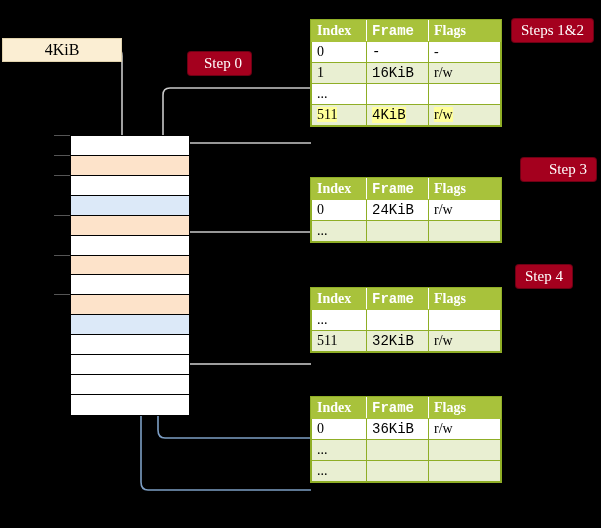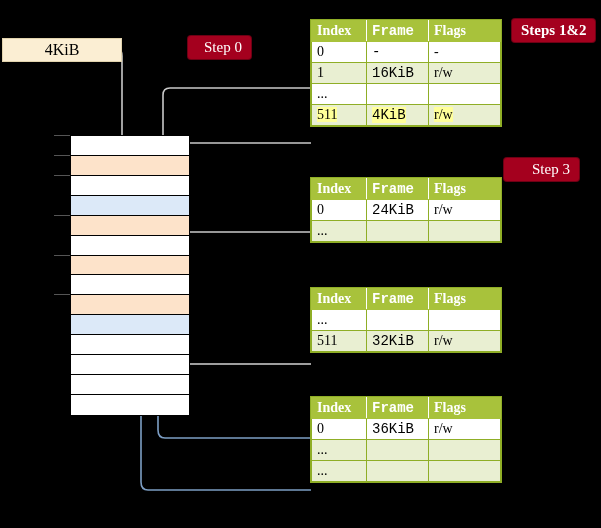--- a/index.html
+++ b/index.html
@@ -120,28 +120,31 @@
 
     <path d="M311 438 L165 438 Q158 438 158 430 L158 334" fill="none" stroke="#7c9ec4" stroke-width="1.6" marker-end="url(#ablue)"></path>
 
     <path d="M311 490 L148 490 Q141 490 141 482 L141 209" fill="none" stroke="#7c9ec4" stroke-width="1.6" marker-end="url(#ablue)"></path>
   </svg>
 
   <div class="kib-box" style="left:2px;top:38px;width:118px;height:22px;">
     <span>4KiB</span>
   </div>
 
-  <div class="badge" style="left:188px;top:36px;padding-left:16px;">
+  <div class="badge" style="left:188px;top:52px;padding-left:16px;">
     <span>Step 0</span>
   </div>
-  <div class="badge" style="left:512px;top:19px;font-weight:bold;">
+  <div class="badge" style="left:512px;top:19px;">
     <span>Steps 1&amp;2</span>
   </div>
-  <div class="badge" style="left:504px;top:158px;padding-left:28px;">
+  <div class="badge" style="left:521px;top:158px;padding-left:28px;">
     <span>Step 3</span>
+  </div>
+  <div class="badge" style="left:516px;top:265px;">
+    <span>Step 4</span>
   </div>
 
   <div class="mem" id="mem-col">
       <div class="mem-row" style="top: 0px; height: 19.9286px; background: rgb(255, 255, 255);"></div>
       <div class="mem-row" style="top: 19.9286px; height: 19.9286px; background: rgb(253, 227, 202);"></div>
       <div class="mem-row" style="top: 39.8571px; height: 19.9286px; background: rgb(255, 255, 255);"></div>
       <div class="mem-row" style="top: 59.7857px; height: 19.9286px; background: rgb(220, 233, 248);"></div>
       <div class="mem-row" style="top: 79.7143px; height: 19.9286px; background: rgb(253, 227, 202);"></div>
       <div class="mem-row" style="top: 99.6429px; height: 19.9286px; background: rgb(255, 255, 255);"></div>
       <div class="mem-row" style="top: 119.571px; height: 19.9286px; background: rgb(253, 227, 202);"></div>

